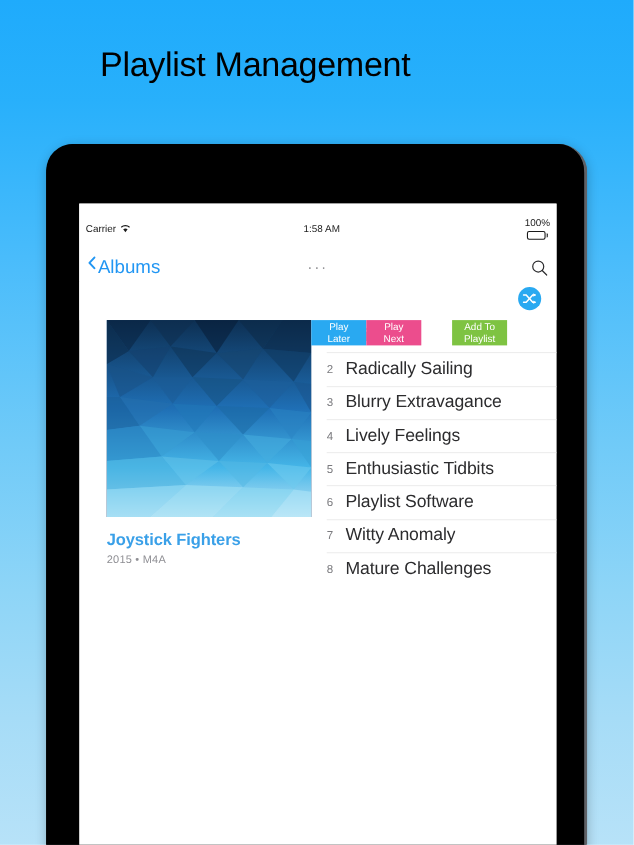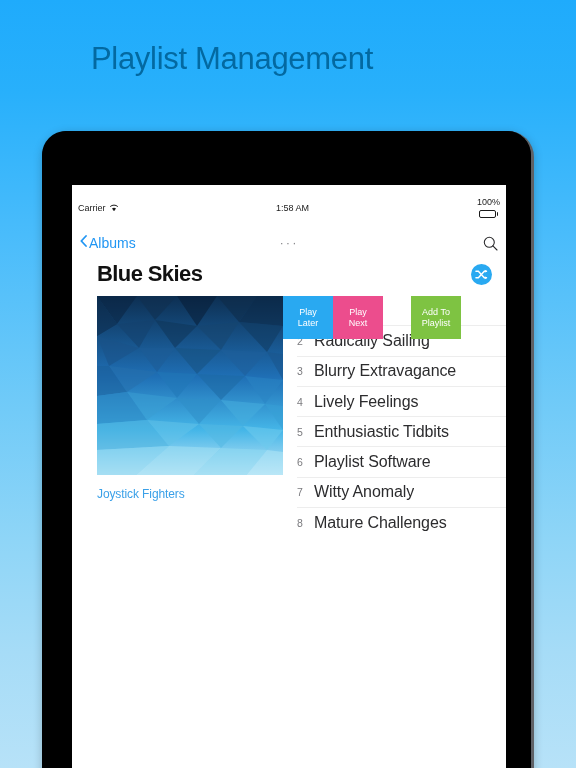--- a/index.html
+++ b/index.html
@@ -24,21 +24,21 @@
 
   
   .headline {
     position: absolute;
     top: 40px;
     left: 0;
     width: 464px;
     text-align: center;
     font-size: 31px;
     font-weight: 400;
-    color: #0369a1;
+    color: #000000;
     letter-spacing: -0.3px;
     line-height: 1.2;
   }
 
   
   .device {
     position: absolute;
     left: 42px;
     top: 131px;
     width: 492px;
@@ -114,21 +114,21 @@
   .navbar {
     height: 26px;
     display: flex;
     align-items: center;
     padding: 0 8px;
     position: relative;
     background: #fff;
   }
   .back-btn {
     display: flex; gap: 2px;
-    color: #2196f3; font-size: 14px; cursor: pointer;
+    color: #2196f3; font-size: 17px; cursor: pointer;
   }
   .chev { display: block; }
   .dots-btn {
     position: absolute; left: 0; right: 0; text-align: center;
     color: #8a8a8e; font-size: 13px; letter-spacing: 2px;
     line-height: 8px; cursor: pointer; pointer-events: none;
   }
   .dots-btn span { pointer-events: auto; }
   .search-btn { margin-left: auto; cursor: pointer; display: flex; }
 
@@ -155,21 +155,21 @@
 
   .left-col { width: 186px; flex: 0 0 186px; }
   .cover {
     width: 186px; height: 179px;
     position: relative; overflow: hidden;
     background: #1a4a7a;
   }
   .cover svg { display: block; width: 100%; height: 100%; }
   .artist {
     margin-top: 12px;
-    font-size: 12px; font-weight: 400; color: #3aa0e8;
+    font-size: 15px; font-weight: 700; color: #3aa0e8;
     letter-spacing: -0.1px; cursor: pointer;
   }
   .meta {
     margin-top: 5px;
     font-size: 10px; color: #8e8e93; letter-spacing: 0.2px;
   }
 
   .right-col { flex: 1; position: relative; padding-left: 0; }
 
   .tracklist { position: relative; }
@@ -194,21 +194,21 @@
   
   .swipe-actions {
     position: absolute;
     left: 0; top: 0;
     height: 29.3px;
     display: flex;
     z-index: 3;
   }
   .swipe-btn {
     width: 50px;
-    height: 43px;
+    height: 23px;
     display: flex; flex-direction: column;
     align-items: center; justify-content: center;
     font-size: 9px; color: #fff; line-height: 10.5px;
     text-align: center; cursor: pointer;
   }
   .sw-later { background: #29a9f1; }
   .sw-next  { background: #ec4d8d; }
   .sw-add   { background: #7ec342; margin-left: 28px; }
 </style>
 </head>
@@ -252,21 +252,20 @@
         </div>
         <div class="search-btn">
           <svg width="15" height="15" viewBox="0 0 15 15">
             <circle cx="6.3" cy="6.3" r="5" stroke="#2c2c2e" stroke-width="1.1" fill="none"></circle>
             <line x1="9.9" y1="9.9" x2="14" y2="14" stroke="#2c2c2e" stroke-width="1.1" stroke-linecap="round"></line>
           </svg>
         </div>
       </div>
 
       <div class="titlerow">
-        <div class="album-title">Blue Skies</div>
         <div class="shuffle-btn">
           <svg width="13" height="13" viewBox="0 0 14 14">
             <path d="M1 3.5 H3.6 L10 10.5 H12.4" stroke="#fff" stroke-width="1.5" fill="none" stroke-linecap="round"></path>
             <path d="M1 10.5 H3.6 L10 3.5 H12.4" stroke="#fff" stroke-width="1.5" fill="none" stroke-linecap="round"></path>
             <path d="M10.6 1.8 L13 3.5 L10.6 5.2 Z" fill="#fff"></path>
             <path d="M10.6 8.8 L13 10.5 L10.6 12.2 Z" fill="#fff"></path>
           </svg>
         </div>
       </div>
 
@@ -317,20 +316,21 @@
                 <polygon points="0,154 72,150 40,179 0,179" fill="#8ed9f2"></polygon>
                 <polygon points="72,150 124,152 96,179 40,179" fill="#a3e2f5"></polygon>
                 <polygon points="124,152 170,154 150,179 96,179" fill="#92dcf3"></polygon>
                 <polygon points="170,154 186,156 186,179 150,179" fill="#b2e8f8"></polygon>
                 <polygon points="20,28 0,40 0,0" fill="#0c2a4a"></polygon>
                 <polygon points="142,26 186,30 186,0 160,0" fill="#0b2744"></polygon>
               </g>
             </svg>
           </div>
           <div class="artist">Joystick Fighters</div>
+          <div class="meta">2015 • M4A</div>
         </div>
 
         <div class="right-col">
           <div class="tracklist">
               <div class="track">
                 <div class="t-num">1</div>
                 <div class="t-name">Vain Void</div>
               </div>
               <div class="track">
                 <div class="t-num">2</div>

